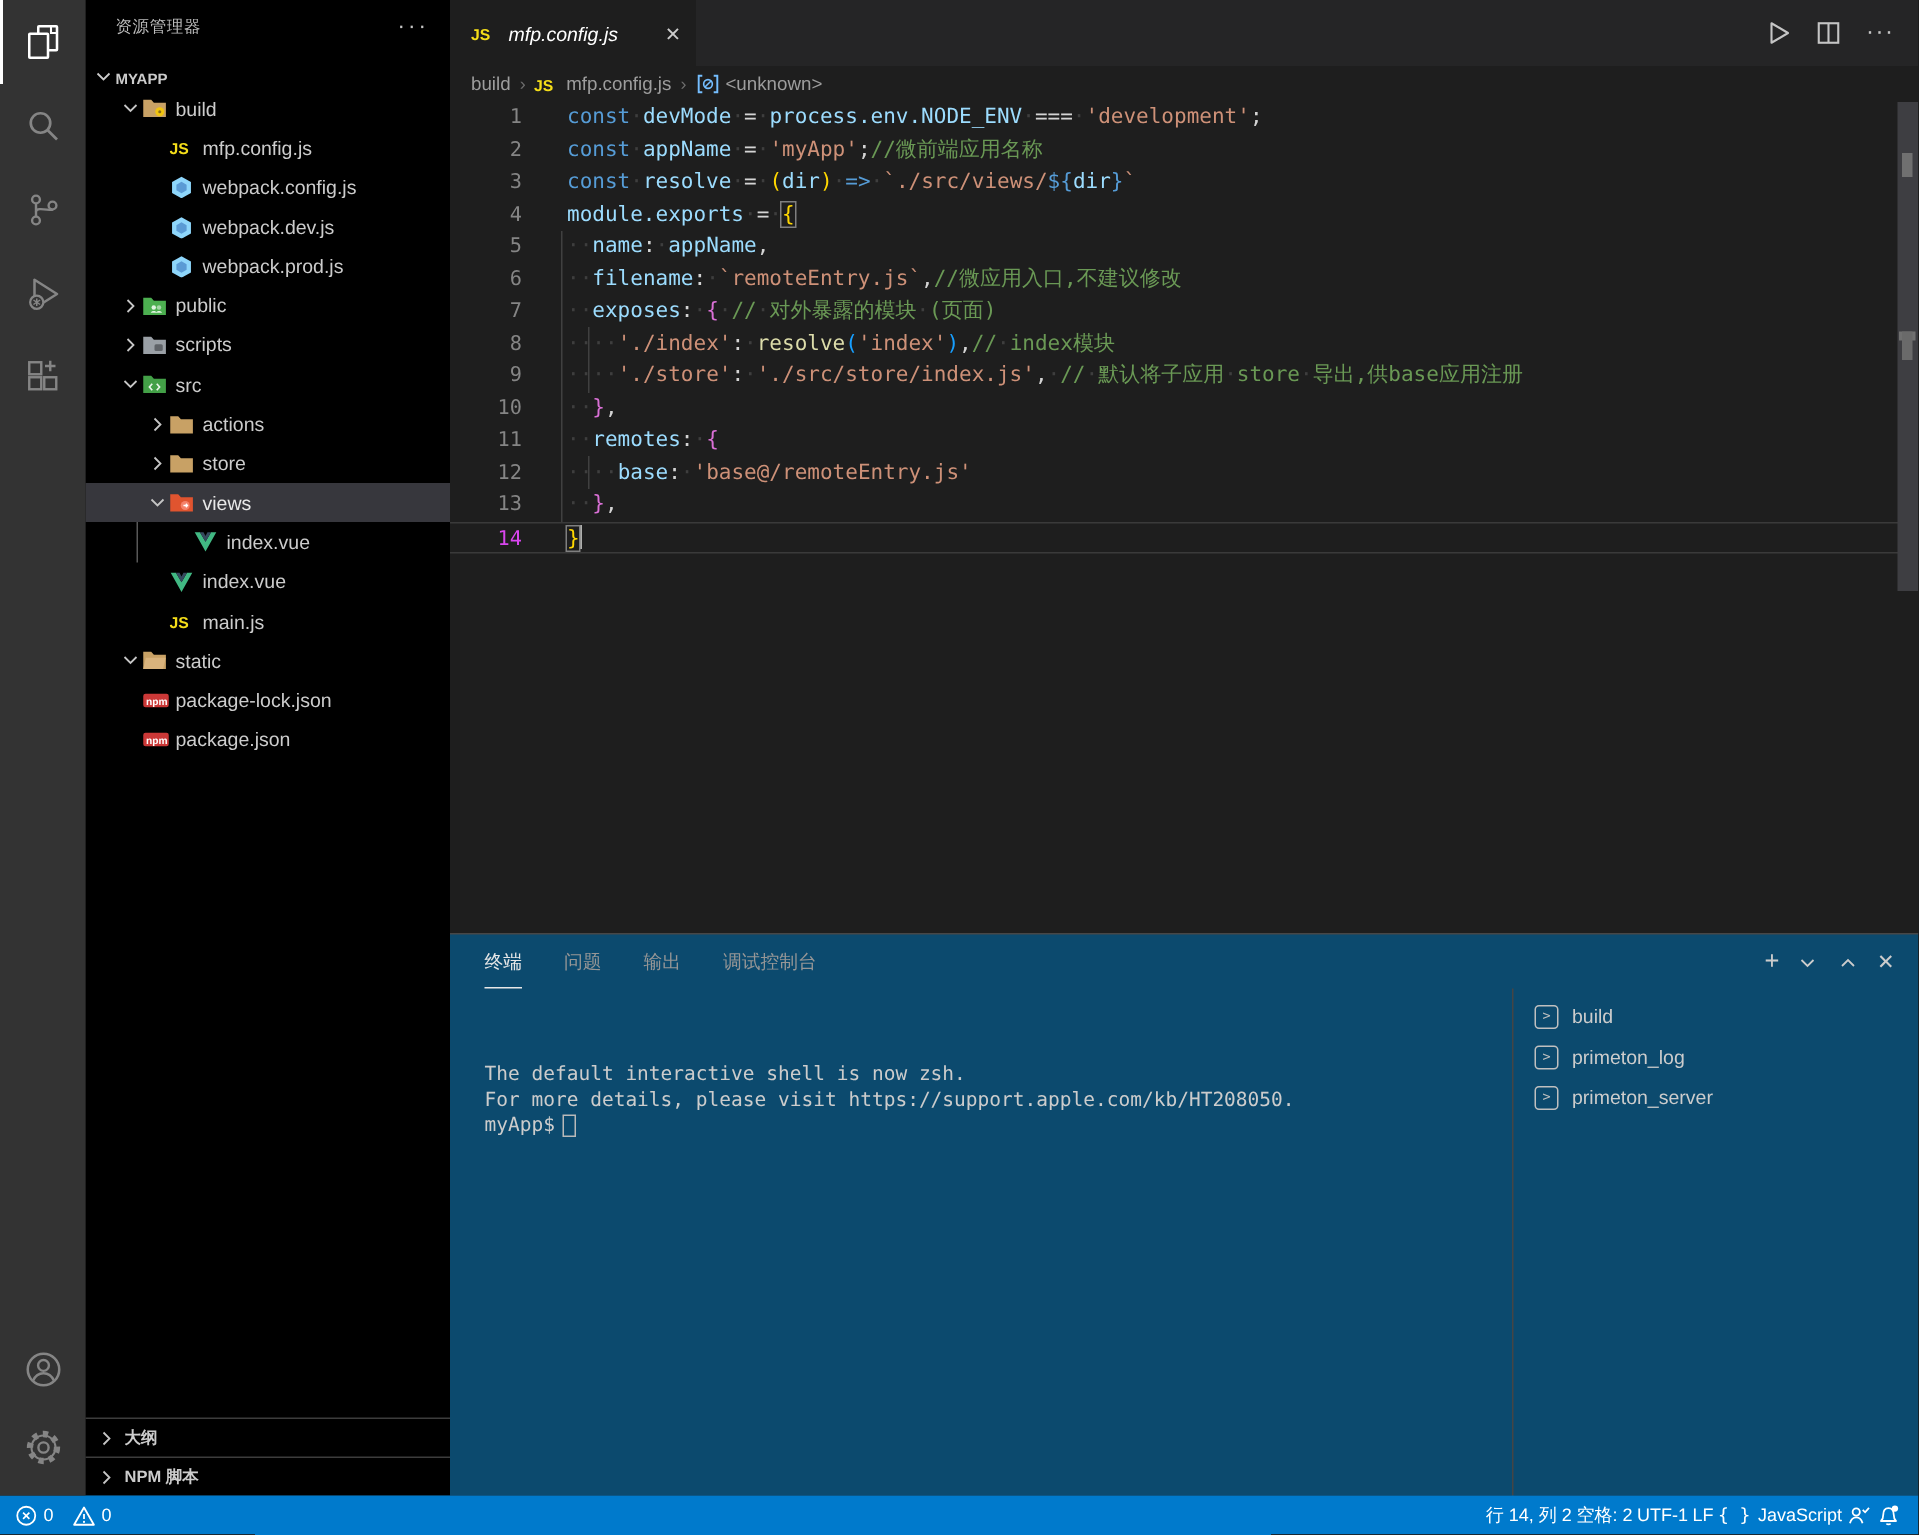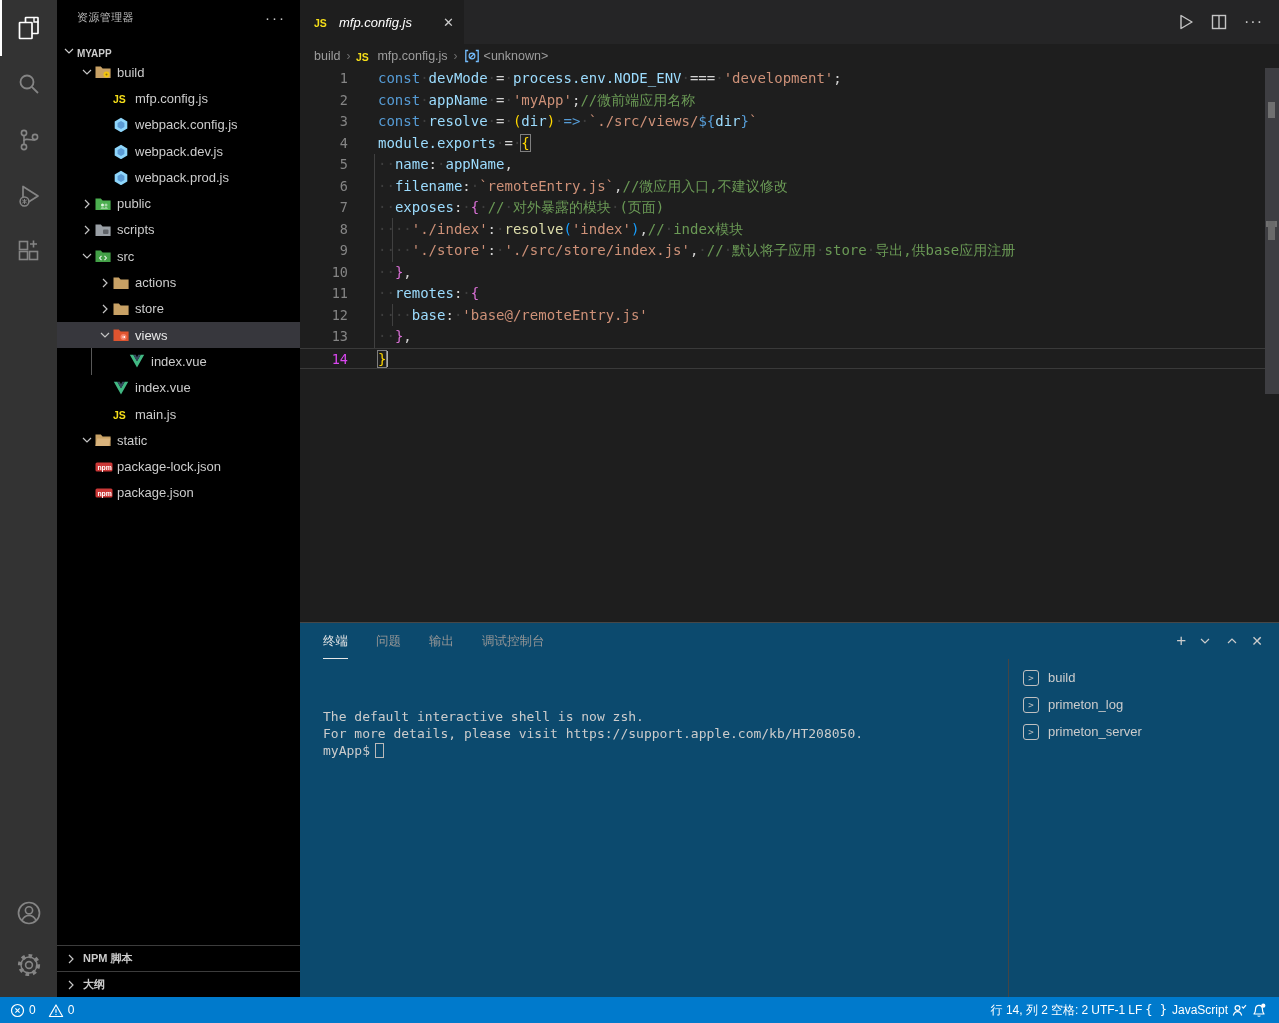--- a/index.html
+++ b/index.html
@@ -384,29 +384,29 @@
           <span class="tlabel">package.json</span>
         </div>
       </div>
     <div class="bottom-sections" id="sb-bottom">
         <div class="bsec">
           <span class="chev">
             <svg width="16" height="16" viewBox="0 0 16 16" fill="none" xmlns="http://www.w3.org/2000/svg">
               <path d="M6 4l4 4-4 4" stroke="currentColor" stroke-width="1.2"></path>
             </svg>
           </span>
+          <span>大纲</span>
+        </div>
+        <div class="bsec">
+          <span class="chev">
+            <svg width="16" height="16" viewBox="0 0 16 16" fill="none" xmlns="http://www.w3.org/2000/svg">
+              <path d="M6 4l4 4-4 4" stroke="currentColor" stroke-width="1.2"></path>
+            </svg>
+          </span>
           <span>NPM 脚本</span>
-        </div>
-        <div class="bsec">
-          <span class="chev">
-            <svg width="16" height="16" viewBox="0 0 16 16" fill="none" xmlns="http://www.w3.org/2000/svg">
-              <path d="M6 4l4 4-4 4" stroke="currentColor" stroke-width="1.2"></path>
-            </svg>
-          </span>
-          <span>大纲</span>
         </div>
       </div>
   </div>
 
   <div class="main">
     <div class="tab-bar">
       <div class="tab">
         <span id="tab-js-icon">
             <svg width="17" height="14" viewBox="0 0 17 14" fill="none" xmlns="http://www.w3.org/2000/svg">
               <text x="0" y="11.5" font-size="10.5" font-weight="bold" fill="#F5DE19" font-family="Liberation Sans, sans-serif">JS</text>

